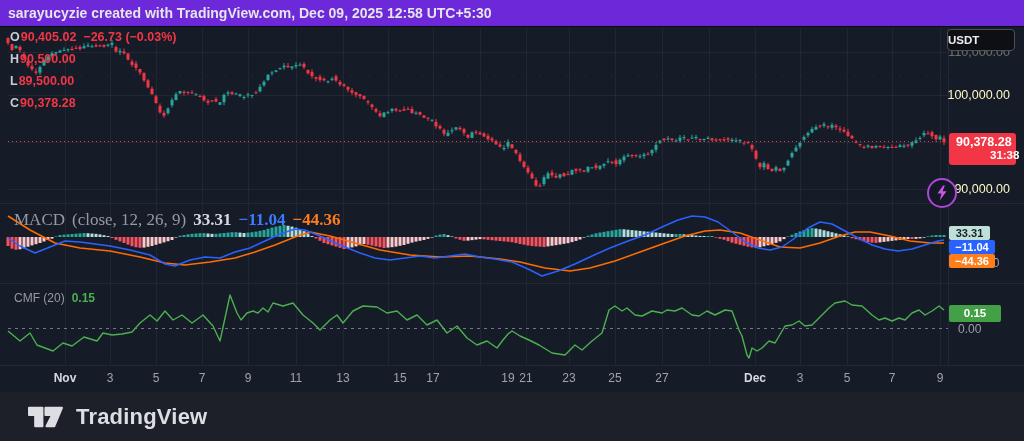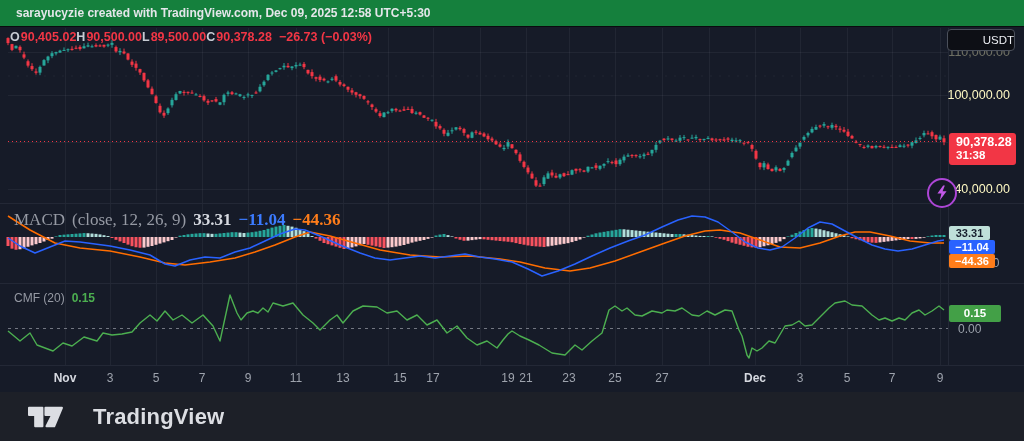--- a/index.html
+++ b/index.html
@@ -1,72 +1,72 @@
 <!DOCTYPE html>
 <html><head>
 <meta charset="utf-8">
 <style>
   html,body{margin:0;padding:0;background:#0e0f13;}
   .screen{position:relative;width:1024px;height:441px;background:#161b28;
     font-family:"Liberation Sans",sans-serif;overflow:hidden;}
   #chart-svg{position:absolute;left:0;top:0;z-index:1;}
 
-  .tv-header{position:absolute;top:0;left:0;right:0;height:27px;background:#15803d;
-    border-bottom:1px solid #0a0b0f;z-index:6;color:#e4e6ea;font-size:12px;font-weight:700;
-    line-height:27px;padding-left:16px;box-sizing:border-box;}
+  .tv-header{position:absolute;top:0;left:0;right:0;height:27px;background:#6d28d9;
+    border-bottom:1px solid #0a0b0f;z-index:6;color:#e4e6ea;font-size:14px;font-weight:700;
+    line-height:27px;padding-left:8px;box-sizing:border-box;}
 
   .legend{position:absolute;z-index:3;display:flex;gap:7px;align-items:baseline;
     font-size:12.5px;white-space:nowrap;}
   .symbol-legend{left:10px;top:30px;color:#d6d9e0;font-weight:700;}
-  .ohlc{display:flex;font-weight:700;}
+  .ohlc{display:flex;gap:8px;font-weight:700;flex-direction:column;}
   .ohlc .k{color:#c7cbd3;}
   .ohlc .v{color:#f23645;margin-left:1px;}
   .chg{color:#f23645;font-weight:700;}
   .macd-legend{left:14px;top:210px;font-size:17px;color:#9599a3;font-family:Liberation Serif, serif;}
   .macd-legend .hist{color:#d6d9e0;font-weight:700;}
   .macd-legend .blue{color:#3b7bff;font-weight:700;}
   .macd-legend .orange{color:#ff7d1a;font-weight:700;}
   .cmf-legend{left:14px;top:291px;font-size:12px;color:#9599a3;align-items:center;}
   .cmf-legend .green{color:#4caf50;font-weight:700;}
 
   .time-axis{position:absolute;left:0;top:366px;width:1024px;height:26px;z-index:2;}
   .time-tick{position:absolute;top:5px;transform:translateX(-50%);font-size:12px;color:#9ea3ad;}
   .time-tick.major{color:#d6d9e0;font-weight:700;}
 
   .price-label{position:absolute;right:14px;z-index:2;font-size:12.5px;color:#fef9c3;
     text-align:right;}
   .price-label.dim{opacity:.38;}
 
   .currency-btn{position:absolute;right:9px;top:29px;width:66px;height:20px;z-index:5;
     background:#0d0f15;border:1px solid #4b505b;border-radius:4px;color:#eceef2;
-    font-size:11.5px;font-weight:400;text-align:right;line-height:20px;}
+    font-size:11.5px;font-weight:700;text-align:left;line-height:20px;}
 
   .last-price-tag{position:absolute;left:949px;top:133px;width:67px;z-index:4;
     background:#f23645;border-radius:3px;color:#fff;padding:2px 0 3px 7px;box-sizing:border-box;}
   .last-price-tag .p{font-size:12.5px;font-weight:700;line-height:14px;}
-  .last-price-tag .c{font-size:11.5px;font-weight:700;line-height:13px;}
+  .last-price-tag .c{font-size:11.5px;font-weight:700;line-height:13px;margin-left:34px;}
 
   .mini-tag{position:absolute;left:949px;z-index:4;height:14px;line-height:14px;
     border-radius:2px;color:#fff;font-size:11px;font-weight:700;text-align:center;}
   .tag-hist{top:226px;width:41px;background:#bfe0d9;color:#18202e;}
   .tag-macd{top:240px;width:46px;background:#2962ff;}
   .tag-signal{top:254px;width:46px;background:#ff7d1a;}
   .tag-cmf{top:305px;width:52px;height:17px;line-height:17px;background:#43a047;
     font-size:11.5px;border-radius:2px;}
 
   .axis-zero{position:absolute;z-index:3;font-size:12px;color:#9aa0aa;}
   .macd-zero{left:976px;top:256px;}
   .cmf-zero{left:958px;top:322px;}
 
   .flash-badge{position:absolute;left:927px;top:178px;width:26px;height:26px;z-index:3;
     border:2px solid #ad46d6;border-radius:50%;background:#141826;
     display:flex;align-items:center;justify-content:center;}
 
   .footer{position:absolute;left:0;bottom:0;width:1024px;height:49px;background:#1d2028;
-    z-index:6;display:flex;align-items:center;padding-left:28px;box-sizing:border-box;gap:28px;}
+    z-index:6;display:flex;align-items:center;padding-left:28px;box-sizing:border-box;gap:11px;}
   .brand{font-size:22px;font-weight:700;color:#dcdee3;letter-spacing:.2px;}
 </style>
 </head>
 <body>
 
 <div class="screen">
 
   <div class="tv-header">
     <span>sarayucyzie created with TradingView.com, Dec 09, 2025 12:58 UTC+5:30</span>
   </div>
@@ -855,21 +855,21 @@
       <div class="time-tick major" style="left: 755px;">Dec</div>
       <div class="time-tick" style="left: 800px;">3</div>
       <div class="time-tick" style="left: 847px;">5</div>
       <div class="time-tick" style="left: 892px;">7</div>
       <div class="time-tick" style="left: 940px;">9</div>
     </div>
 
   <div id="price-labels">
       <div class="price-label dim" style="top: 45px;">110,000.00</div>
       <div class="price-label" style="top: 88px;">100,000.00</div>
-      <div class="price-label" style="top: 182px;">40,000.00</div>
+      <div class="price-label" style="top: 182px;">90,000.00</div>
     </div>
 
   <div class="currency-btn">USDT</div>
 
   <div class="last-price-tag">
     <div class="p">90,378.28</div>
     <div class="c">31:38</div>
   </div>
 
   <div class="axis-zero macd-zero">0.00</div>

